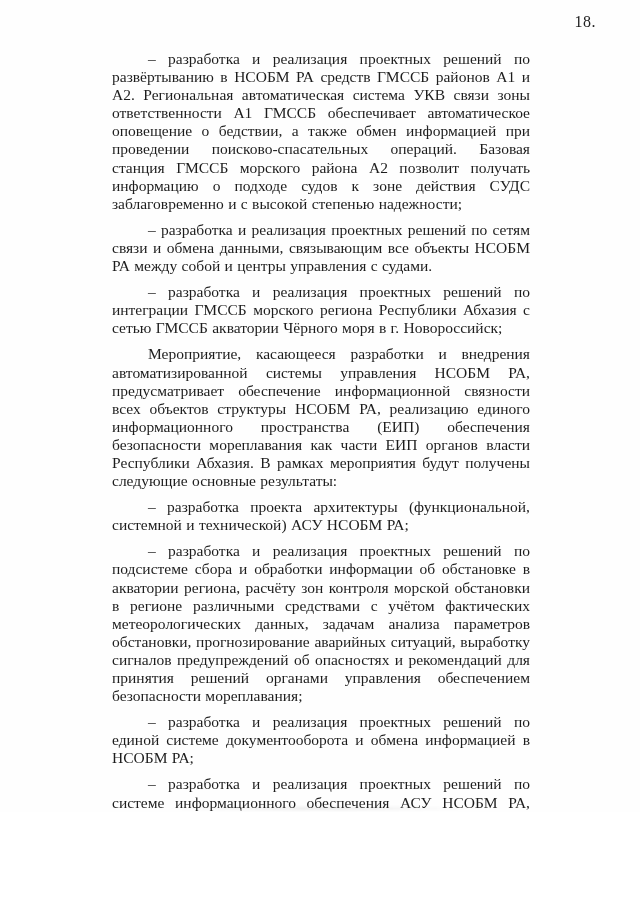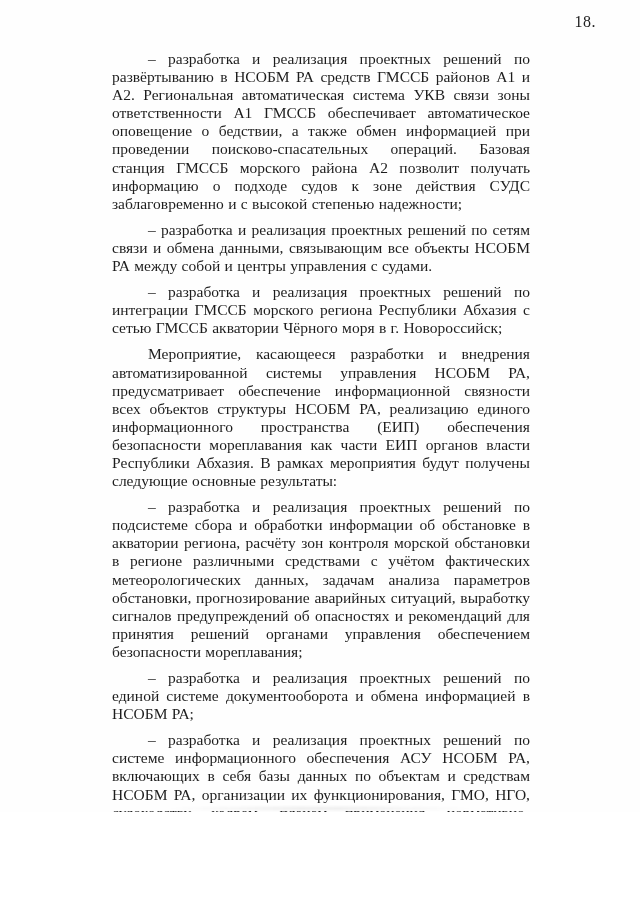--- a/index.html
+++ b/index.html
@@ -62,20 +62,21 @@
   <div class="text-block">
 
       <p>– разработка и реализация проектных решений по развёртыванию в НСОБМ РА средств ГМССБ районов А1 и А2. Региональная автоматическая система УКВ связи зоны ответственности А1 ГМССБ обеспечивает автоматическое оповещение о бедствии, а также обмен информацией при проведении поисково-спасательных операций. Базовая станция ГМССБ морского района А2 позволит получать информацию о подходе судов к зоне действия СУДС заблаговременно и с высокой степенью надежности;</p>
 
       <p>– разработка и реализация проектных решений по сетям связи и обмена данными, связывающим все объекты НСОБМ РА между собой и центры управления с судами.</p>
 
       <p>– разработка и реализация проектных решений по интеграции ГМССБ морского региона Республики Абхазия с сетью ГМССБ акватории Чёрного моря в г. Новороссийск;</p>
 
       <p>Мероприятие, касающееся разработки и внедрения автоматизированной системы управления НСОБМ РА, предусматривает обеспечение информационной связности всех объектов структуры НСОБМ РА, реализацию единого информационного пространства (ЕИП) обеспечения безопасности мореплавания как части ЕИП органов власти Республики Абхазия. В рамках мероприятия будут получены следующие основные результаты:</p>
 
+      <p>– разработка проекта архитектуры (функциональной, системной и технической) АСУ НСОБМ РА;</p>
 
 
       <p>– разработка и реализация проектных решений по подсистеме сбора и обработки информации об обстановке в акватории региона, расчёту зон контроля морской обстановки в регионе различными средствами с учётом фактических метеорологических данных, задачам анализа параметров обстановки, прогнозирование аварийных ситуаций, выработку сигналов предупреждений об опасностях и рекомендаций для принятия решений органами управления обеспечением безопасности мореплавания;</p>
 
       <p>– разработка и реализация проектных решений по единой системе документооборота и обмена информацией в НСОБМ РА;</p>
 
       <p>– разработка и реализация проектных решений по системе информационного обеспечения АСУ НСОБМ РА, включающих в себя базы данных по объектам и средствам НСОБМ РА, организации их функционирования, ГМО, НГО, судоходству, кадрам, планам применения, нормативно-справочной информации, и организация регламентированного доступа к данным. Решения, касающиеся разработки методов и средств формирования и ведения информационных ресурсов, ориентированы на исследования в области разработки рекомендаций по интеграции ведомственных информационных систем в единое информационное пространство;</p>
     </div>
 
   <div class="scan-artifact"></div>

